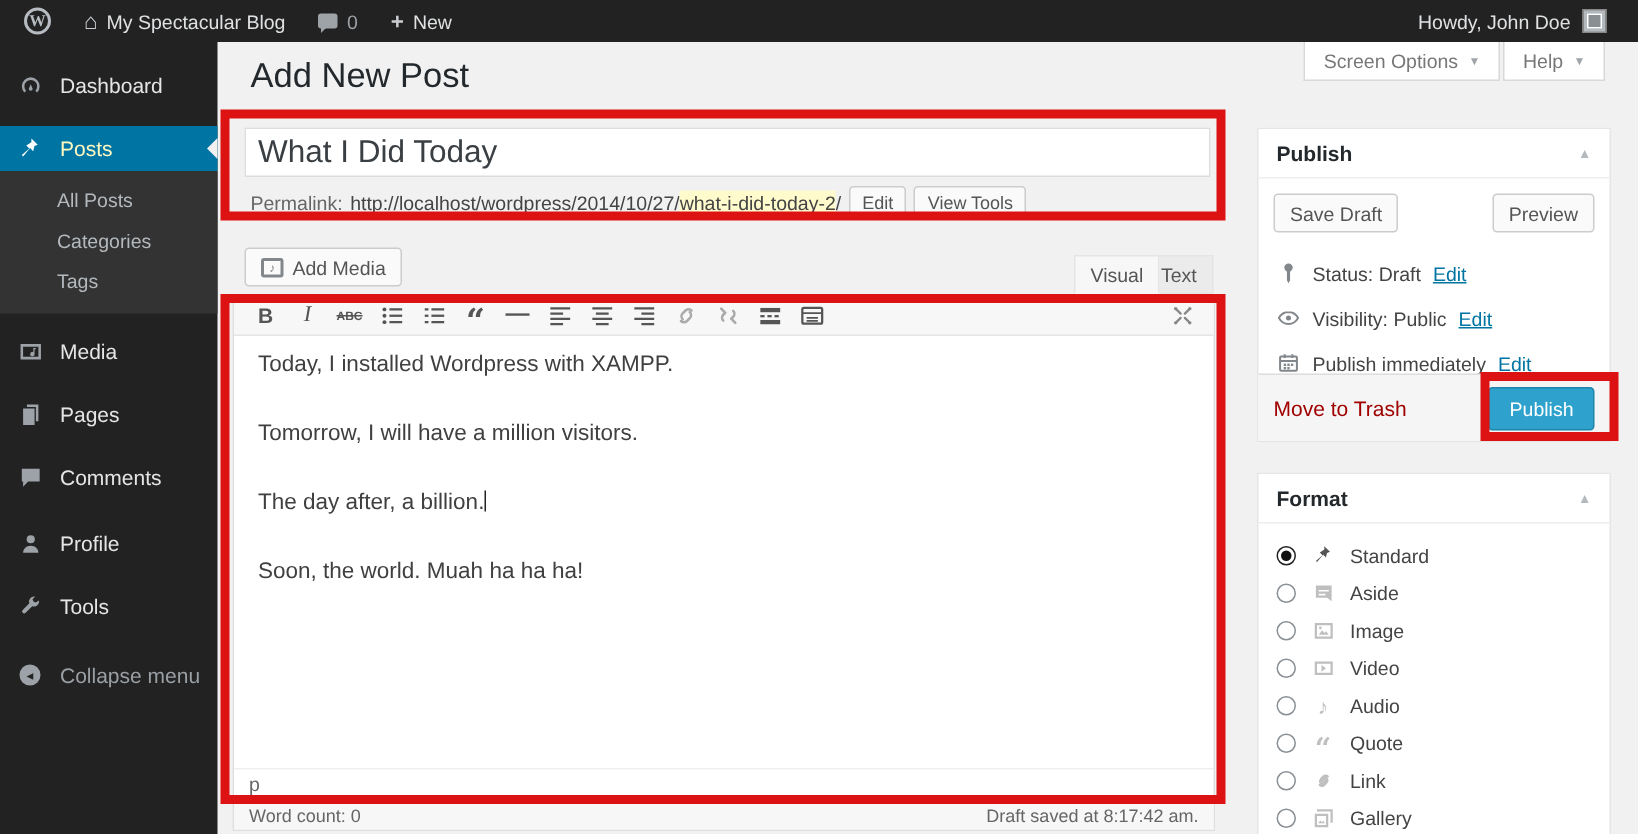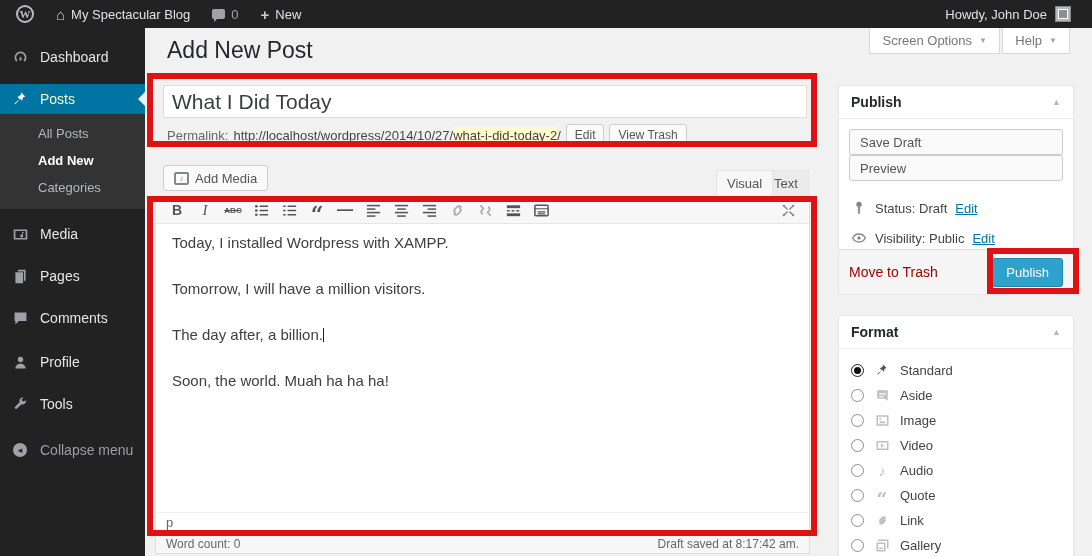--- a/index.html
+++ b/index.html
@@ -77,21 +77,21 @@
   .caret { display:inline-block; width:1px; height:14px; background:#222; vertical-align:-2px; }
   .path-bar { height:22px; border-top:1px solid #f0f0f0; padding:2px 10px; font-size:13px; color:#666; }
   .status-bar { height:19px; background:#f7f7f7; border-top:1px solid #dedede; display:flex; align-items:center; justify-content:space-between; padding:0 10px; font-size:12px; color:#666; }
 
   
   .postbox { position:absolute; left:838px; width:236px; background:#fff; border:1px solid #e5e5e5; }
   .postbox-header { height:33px; display:flex; align-items:center; justify-content:space-between; padding:0 12px; border-bottom:1px solid #eee; font-size:14px; font-weight:bold; color:#23282d; cursor:pointer; }
   .toggle-tri { font-size:9px; color:#b4b9be; }
   #publish-box { top:85px; height:210px; }
   .pb-body { padding:10px; }
-  .pb-buttons { display:flex; justify-content:space-between; margin-bottom:12px;flex-direction:column; }
+  .pb-buttons { display:flex; justify-content:space-between; margin-bottom:12px; }
   .btn-secondary { height:26px; padding:0 10px; background:#fafafa; border:1px solid #ccc; border-radius:3px; color:#555; font-size:13px; display:inline-flex; align-items:center; cursor:pointer; }
   .misc-row { display:flex; align-items:center; gap:8px; font-size:13px; color:#444; padding:7px 2px; }
   .misc-row a { color:var(--link,#0074a2); text-decoration:underline; cursor:pointer; }
   svg.misc-ic { width:16px; height:16px; fill:#82878c; stroke:#82878c; }
   .pb-footer { position:absolute; bottom:0; left:0; right:0; height:45px; background:#f5f5f5; border-top:1px solid #ddd; display:flex; align-items:center; justify-content:space-between; padding:0 10px; }
   .trash-link { color:var(--trash-red,#a00000); font-size:14px; cursor:pointer; }
   .btn-primary { height:29px; padding:0 13px; background:var(--button-blue,#2ea2cc); border:1px solid #1d84ab; border-radius:3px; color:#fff; font-size:13px; display:inline-flex; align-items:center; cursor:pointer; }
 
   #format-box { top:315px; height:248px; }
   .fmt-list { padding:9px 12px; }
@@ -154,22 +154,22 @@
     <div class="menu-item current">
       <span class="mi-icon">
         <svg class="mi" viewBox="0 0 20 20">
             <path d="M10.5 1.5l5 5-2.6 1-1 4-2.4-2.4L4 15.6l-1-1 5.9-5.1L6.5 7l4-2.5z"></path>
           </svg>
       </span>
       <span>Posts</span>
     </div>
     <div class="submenu">
       <span class="submenu-item">All Posts</span>
-      <span class="submenu-item current">Add New</span>
       <span class="submenu-item">Categories</span>
+      <span class="submenu-item">Tags</span>
     </div>
     <div style="height:10px"></div>
     <div class="menu-item">
       <span class="mi-icon">
         <svg class="mi" viewBox="0 0 20 20">
             <path d="M2 4h16v12H2zm2 2v8h12V6zm8 1v3.3a1.7 1.7 0 1 0 1 1.5V8h1V7z"></path>
           </svg>
       </span>
       <span>Media</span>
     </div>
@@ -229,21 +229,21 @@
     <span class="tri">▼</span>
   </div>
 
   <input class="title-input" type="text" value="What I Did Today" style="">
   <div class="permalink-row">
     <span class="permalink-label">Permalink:</span>
     <span>http://localhost/wordpress/2014/10/27/</span>
       <span class="permalink-slug">what-i-did-today-2</span>
       <span>/</span>
     <span class="mini-btn">Edit</span>
-    <span class="mini-btn">View Trash</span>
+    <span class="mini-btn">View Tools</span>
   </div>
 
   <div class="addmedia-btn">
     <span class="media-ic">
         <span>♪</span>
       </span>
     <span>Add Media</span>
   </div>
   <div class="editor-tab" id="tab-visual">Visual</div>
   <div class="editor-tab" id="tab-text">Text</div>

